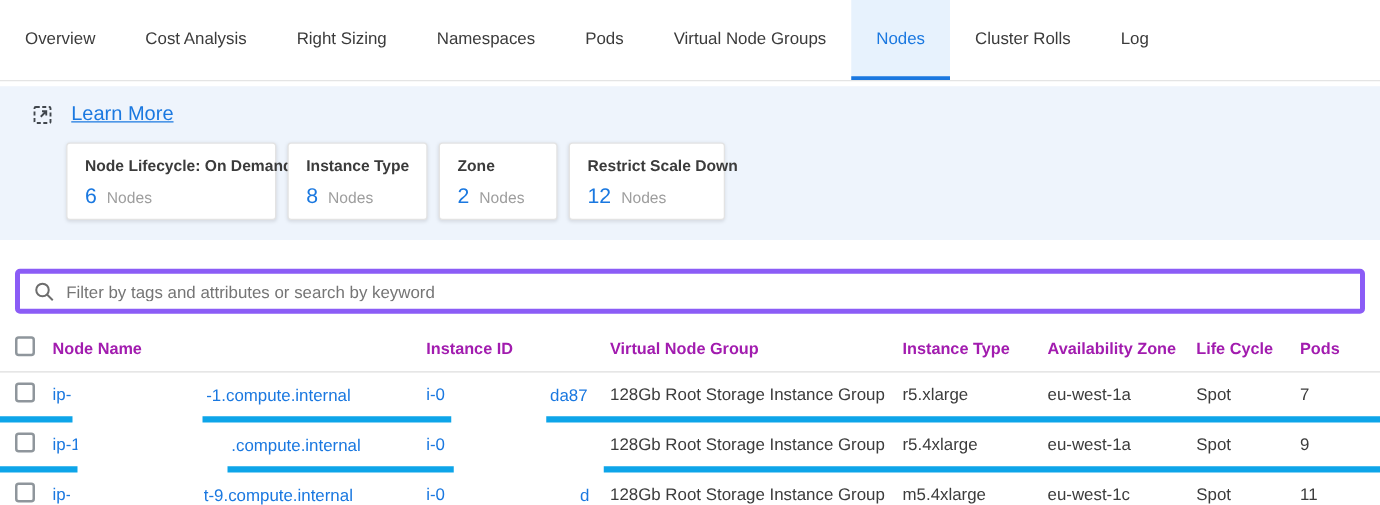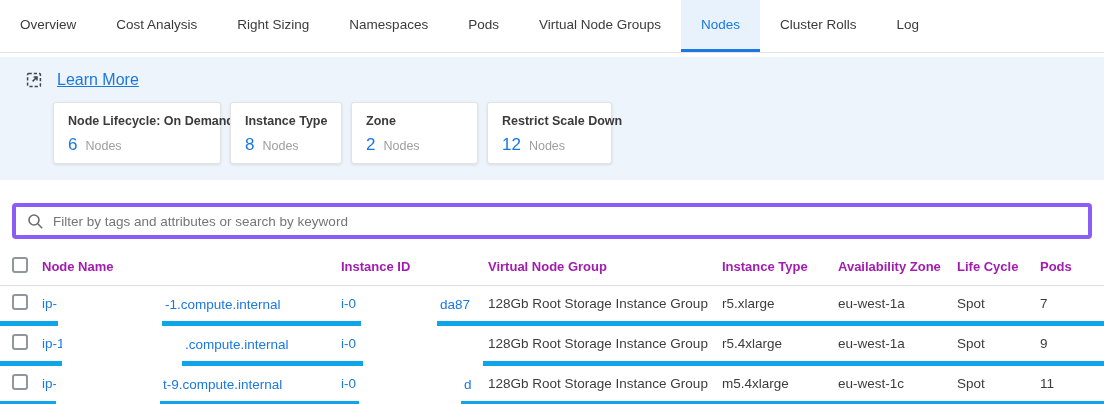--- a/index.html
+++ b/index.html
@@ -1,20 +1,20 @@
 <!DOCTYPE html>
 <html><head>
 <meta charset="utf-8">
 <style>
   * { margin:0; padding:0; box-sizing:border-box; }
   html,body { width:1104px; height:404px; overflow:hidden; background:#fff;
     font-family:"Liberation Sans", sans-serif; color:#3b3b3b; }
 
   
-  .tabbar { display:flex; height:53px; border-bottom:1px solid #e4e4e4; align-items:stretch; }
+  .tabbar { display:flex; height:65px; border-bottom:1px solid #e4e4e4; align-items:stretch; }
   .tab { display:flex; align-items:center; padding:0 20px; font-size:13.5px; color:#3b3b3b;
     cursor:pointer; border-bottom:3px solid transparent; white-space:nowrap; }
   .tab.active { color:#1a78e0; background:#e7f2fd; border-bottom-color:#1a78e0; }
 
   
   .banner { margin-top:4px; background:#eef4fc; padding:14px 0 16px; }
   .banner-head { display:flex; align-items:center; gap:12px; padding-left:25px; }
   .banner-msg { font-size:13.5px; font-weight:bold; color:#3b3b3b; }
   .banner-link { font-size:16px; color:#1a78e0; text-decoration:underline; cursor:pointer; margin-left:2px; }
   .cards { display:flex; gap:9px; margin:13px 0 0 53px; }
@@ -74,21 +74,21 @@
   </div>
   <div class="cards">
     <div class="card" style="width:168px">
       <div class="card-title">Node Lifecycle: On Demand</div>
       <div><span class="card-count">6</span><span class="card-unit">Nodes</span></div>
     </div>
     <div class="card" style="width:112px">
       <div class="card-title">Instance Type</div>
       <div><span class="card-count">8</span><span class="card-unit">Nodes</span></div>
     </div>
-    <div class="card" style="width:127px">
+    <div class="card" style="width:95px">
       <div class="card-title">Zone</div>
       <div><span class="card-count">2</span><span class="card-unit">Nodes</span></div>
     </div>
     <div class="card" style="width:125px">
       <div class="card-title">Restrict Scale Down</div>
       <div><span class="card-count">12</span><span class="card-unit">Nodes</span></div>
     </div>
   </div>
 </div>
 

